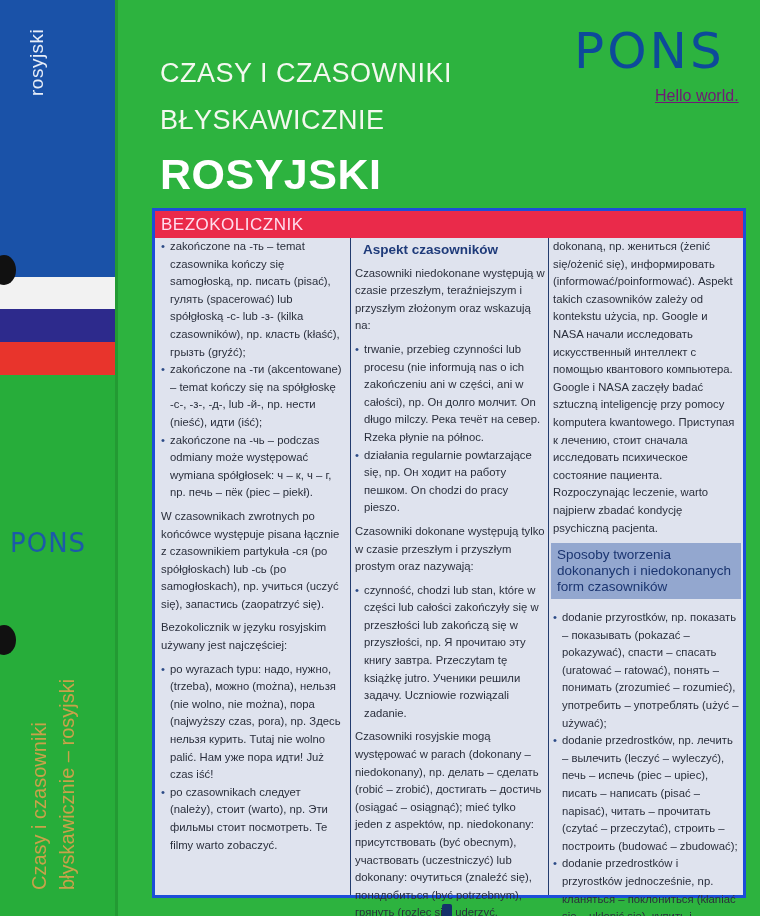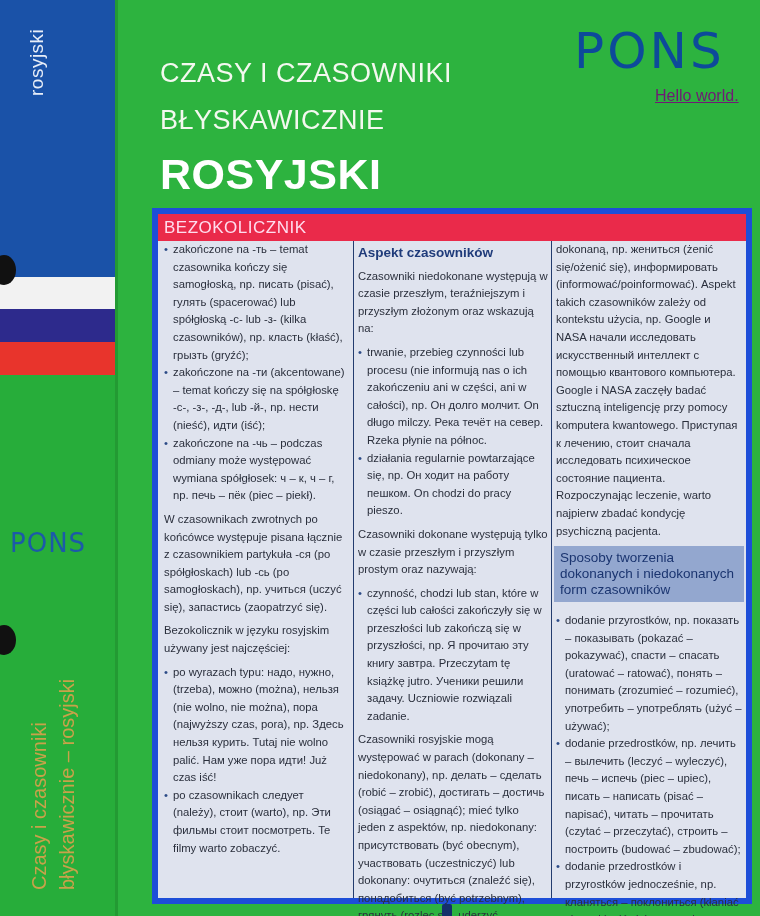--- a/index.html
+++ b/index.html
@@ -15,33 +15,33 @@
   .spine-top-text span{display:block;transform:rotate(-90deg);transform-origin:left top;position:absolute;left:0;top:88px;color:#e8eef8;font-size:19px;white-space:nowrap;letter-spacing:.5px;}
   .spine-pons{position:absolute;left:10px;top:528px;color:#1c5aa8;font-size:26px;letter-spacing:1px;font-family:"DejaVu Sans",sans-serif;}
   .spine-title{position:absolute;left:28px;top:690px;width:60px;height:200px;}
   .spine-title .ln{position:absolute;transform:rotate(-90deg);transform-origin:left top;white-space:nowrap;color:#c8a24a;font-size:20px;}
   .title1,.title2{position:absolute;left:160px;color:#f3f8ef;font-size:27px;letter-spacing:.5px;}
   .title1{top:58px;}
   .title2{top:105px;}
   .title3{position:absolute;left:160px;top:150px;color:#fff;font-size:43px;font-weight:bold;letter-spacing:.5px;}
   .pons-logo{position:absolute;left:574px;top:22px;color:#0d4a9a;font-size:50px;letter-spacing:3px;font-family:"DejaVu Sans",sans-serif;-webkit-text-stroke:0;text-decoration:none;}
   .tagline{position:absolute;left:655px;top:87px;color:#701a75;font-size:16px;text-decoration:underline;}
-  .panel{position:absolute;left:152px;top:208px;width:588px;height:684px;background:#dfe3ee;border:6px solid #1d4ed8;}
+  .panel{position:absolute;left:152px;top:208px;width:588px;height:684px;background:#dfe3ee;border:3px solid #1d4ed8;}
   .panel-head{position:absolute;left:0;top:0;width:588px;height:27px;background:#ea2a4a;color:#fde;font-size:17px;letter-spacing:.5px;}
   .panel-head span{position:absolute;left:6px;top:4px;}
   .col{position:absolute;top:27px;font-size:11.3px;line-height:17.6px;color:#2a2f3c;}
   .col1{left:6px;width:186px;}
   .col2{left:200px;width:190px;}
   .col3{left:398px;width:186px;}
   .vline{position:absolute;top:27px;width:1px;height:657px;background:#233c6e;}
   .col p{margin:0 0 6px 0;}
   .col ul{margin:0 0 6px 0;padding:0;list-style:none;}
   .col li{position:relative;padding-left:9px;}
   .col li:before{content:"•";position:absolute;left:0;color:#2b4a86;}
-  .subhead{color:#1f3b7a;font-weight:bold;font-size:13.5px;margin:3px 0 6px 0;}
+  .subhead{color:#1f3b7a;font-weight:bold;font-size:13.5px;margin:3px 0 6px 8px;}
   .boxhead{background:#93a7cf;color:#1b3570;font-size:13.5px;line-height:16px;padding:4px 6px;margin:4px -2px 10px -2px;}
   .page-num{position:absolute;left:442px;top:904px;width:10px;height:12px;background:#15306a;border-radius:2px 2px 0 0;}
 </style>
 </head>
 <body>
 
 <div class="spine"></div>
 <div class="spine-blue"></div>
 <div class="flag-white"></div>
 <div class="flag-navy"></div>

